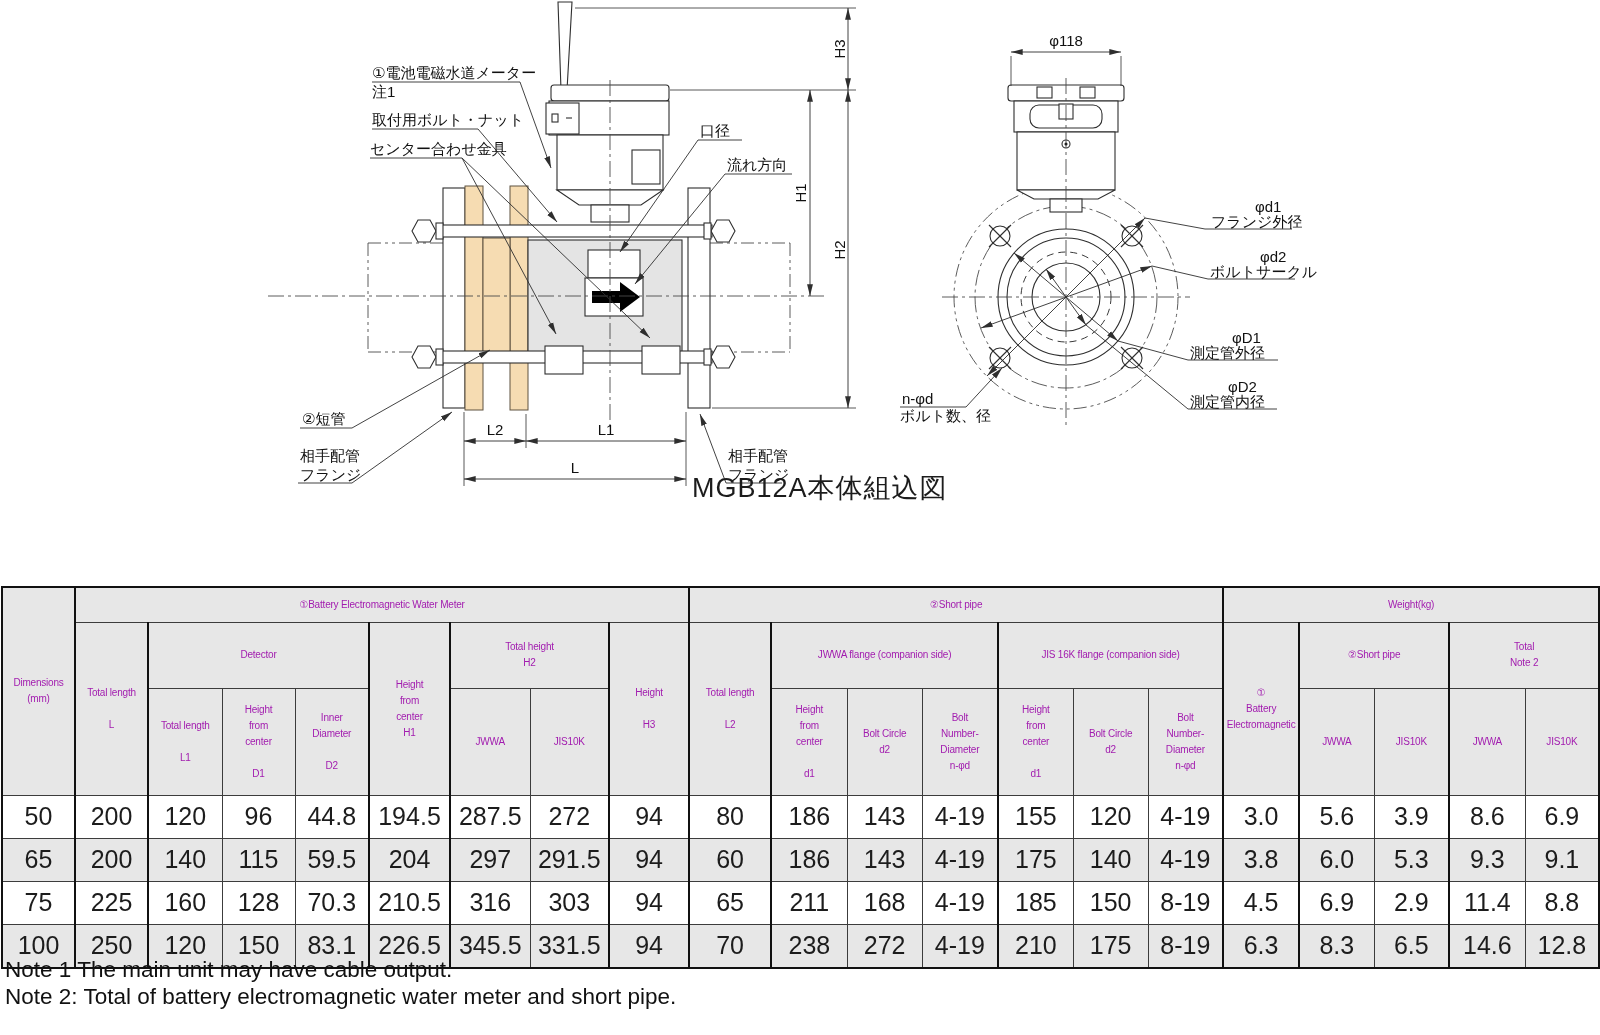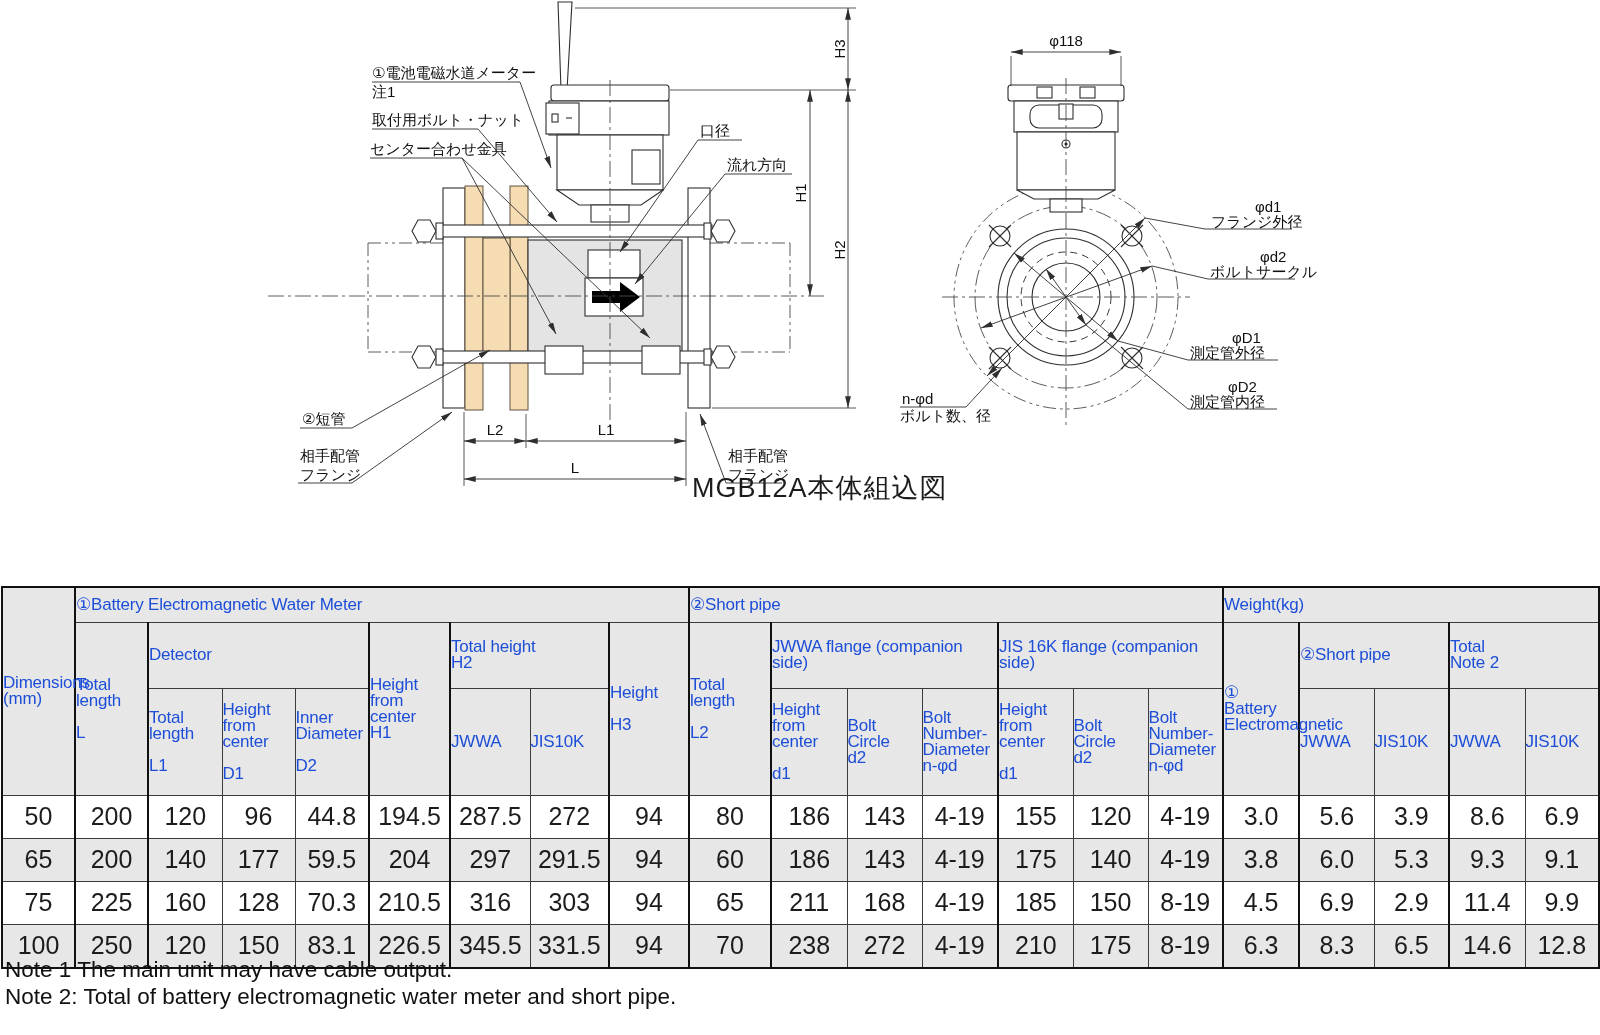--- a/index.html
+++ b/index.html
@@ -19,22 +19,22 @@
   .ldr{stroke:#2e2e2e;stroke-width:0.9;fill:none;}
   text.lbl{font-size:15px;fill:#111;font-family:"Liberation Sans","DejaVu Sans",sans-serif;}
   text.dimtxt{font-size:15px;fill:#111;font-family:"Liberation Sans","DejaVu Sans",sans-serif;}
   .blk{fill:#000;stroke:none;}
   
   .drawing-title{position:absolute;left:692px;top:470px;font-size:27px;letter-spacing:1px;color:#1c1c1c;}
   
   table.spec{position:absolute;left:1px;top:586px;width:1597px;table-layout:fixed;
              border-collapse:collapse;border:2px solid #111;}
   table.spec th,table.spec td{border:1px solid #3c3c3c;padding:0;vertical-align:middle;}
-  table.spec th{background:#e7e7e7;font-weight:normal;font-size:17px;line-height:16px;
-                text-align:left;white-space:pre-line;letter-spacing:-0.2px;color:#1d4ed8;}
+  table.spec th{background:#e7e7e7;font-weight:normal;font-size:10px;line-height:16px;
+                text-align:center;white-space:pre-line;letter-spacing:-0.2px;color:#a21caf;}
   th.grp{font-size:13.5px;}
   th.small{font-size:10.5px;line-height:13px;}
   table.spec td{font-size:25px;text-align:center;height:42px;color:#1c1c1c;background:#fff;}
   tr.alt td{background:#e7e7e7;}
   .bl2{border-left:2px solid #111 !important;}
   tr.gr{height:35px;} tr.r2{height:66px;} tr.r3{height:107px;}
   
   .notes{position:absolute;left:5px;top:956px;font-size:22.5px;line-height:27px;color:#111;}
 </style>
 </head>
@@ -358,21 +358,21 @@
           <td class="bl2">3.0</td>
           <td class="bl2">5.6</td>
           <td>3.9</td>
           <td class="bl2">8.6</td>
           <td>6.9</td>
         </tr>
         <tr class="alt">
           <td>65</td>
           <td class="bl2">200</td>
           <td class="bl2">140</td>
-          <td>177</td>
+          <td>115</td>
           <td>59.5</td>
           <td class="bl2">204</td>
           <td class="bl2">297</td>
           <td>291.5</td>
           <td class="bl2">94</td>
           <td class="bl2">60</td>
           <td class="bl2">186</td>
           <td>143</td>
           <td>4-19</td>
           <td class="bl2">175</td>
@@ -398,21 +398,21 @@
           <td class="bl2">211</td>
           <td>168</td>
           <td>4-19</td>
           <td class="bl2">185</td>
           <td>150</td>
           <td>8-19</td>
           <td class="bl2">4.5</td>
           <td class="bl2">6.9</td>
           <td>2.9</td>
           <td class="bl2">11.4</td>
-          <td>9.9</td>
+          <td>8.8</td>
         </tr>
         <tr class="alt">
           <td>100</td>
           <td class="bl2">250</td>
           <td class="bl2">120</td>
           <td>150</td>
           <td>83.1</td>
           <td class="bl2">226.5</td>
           <td class="bl2">345.5</td>
           <td>331.5</td>

